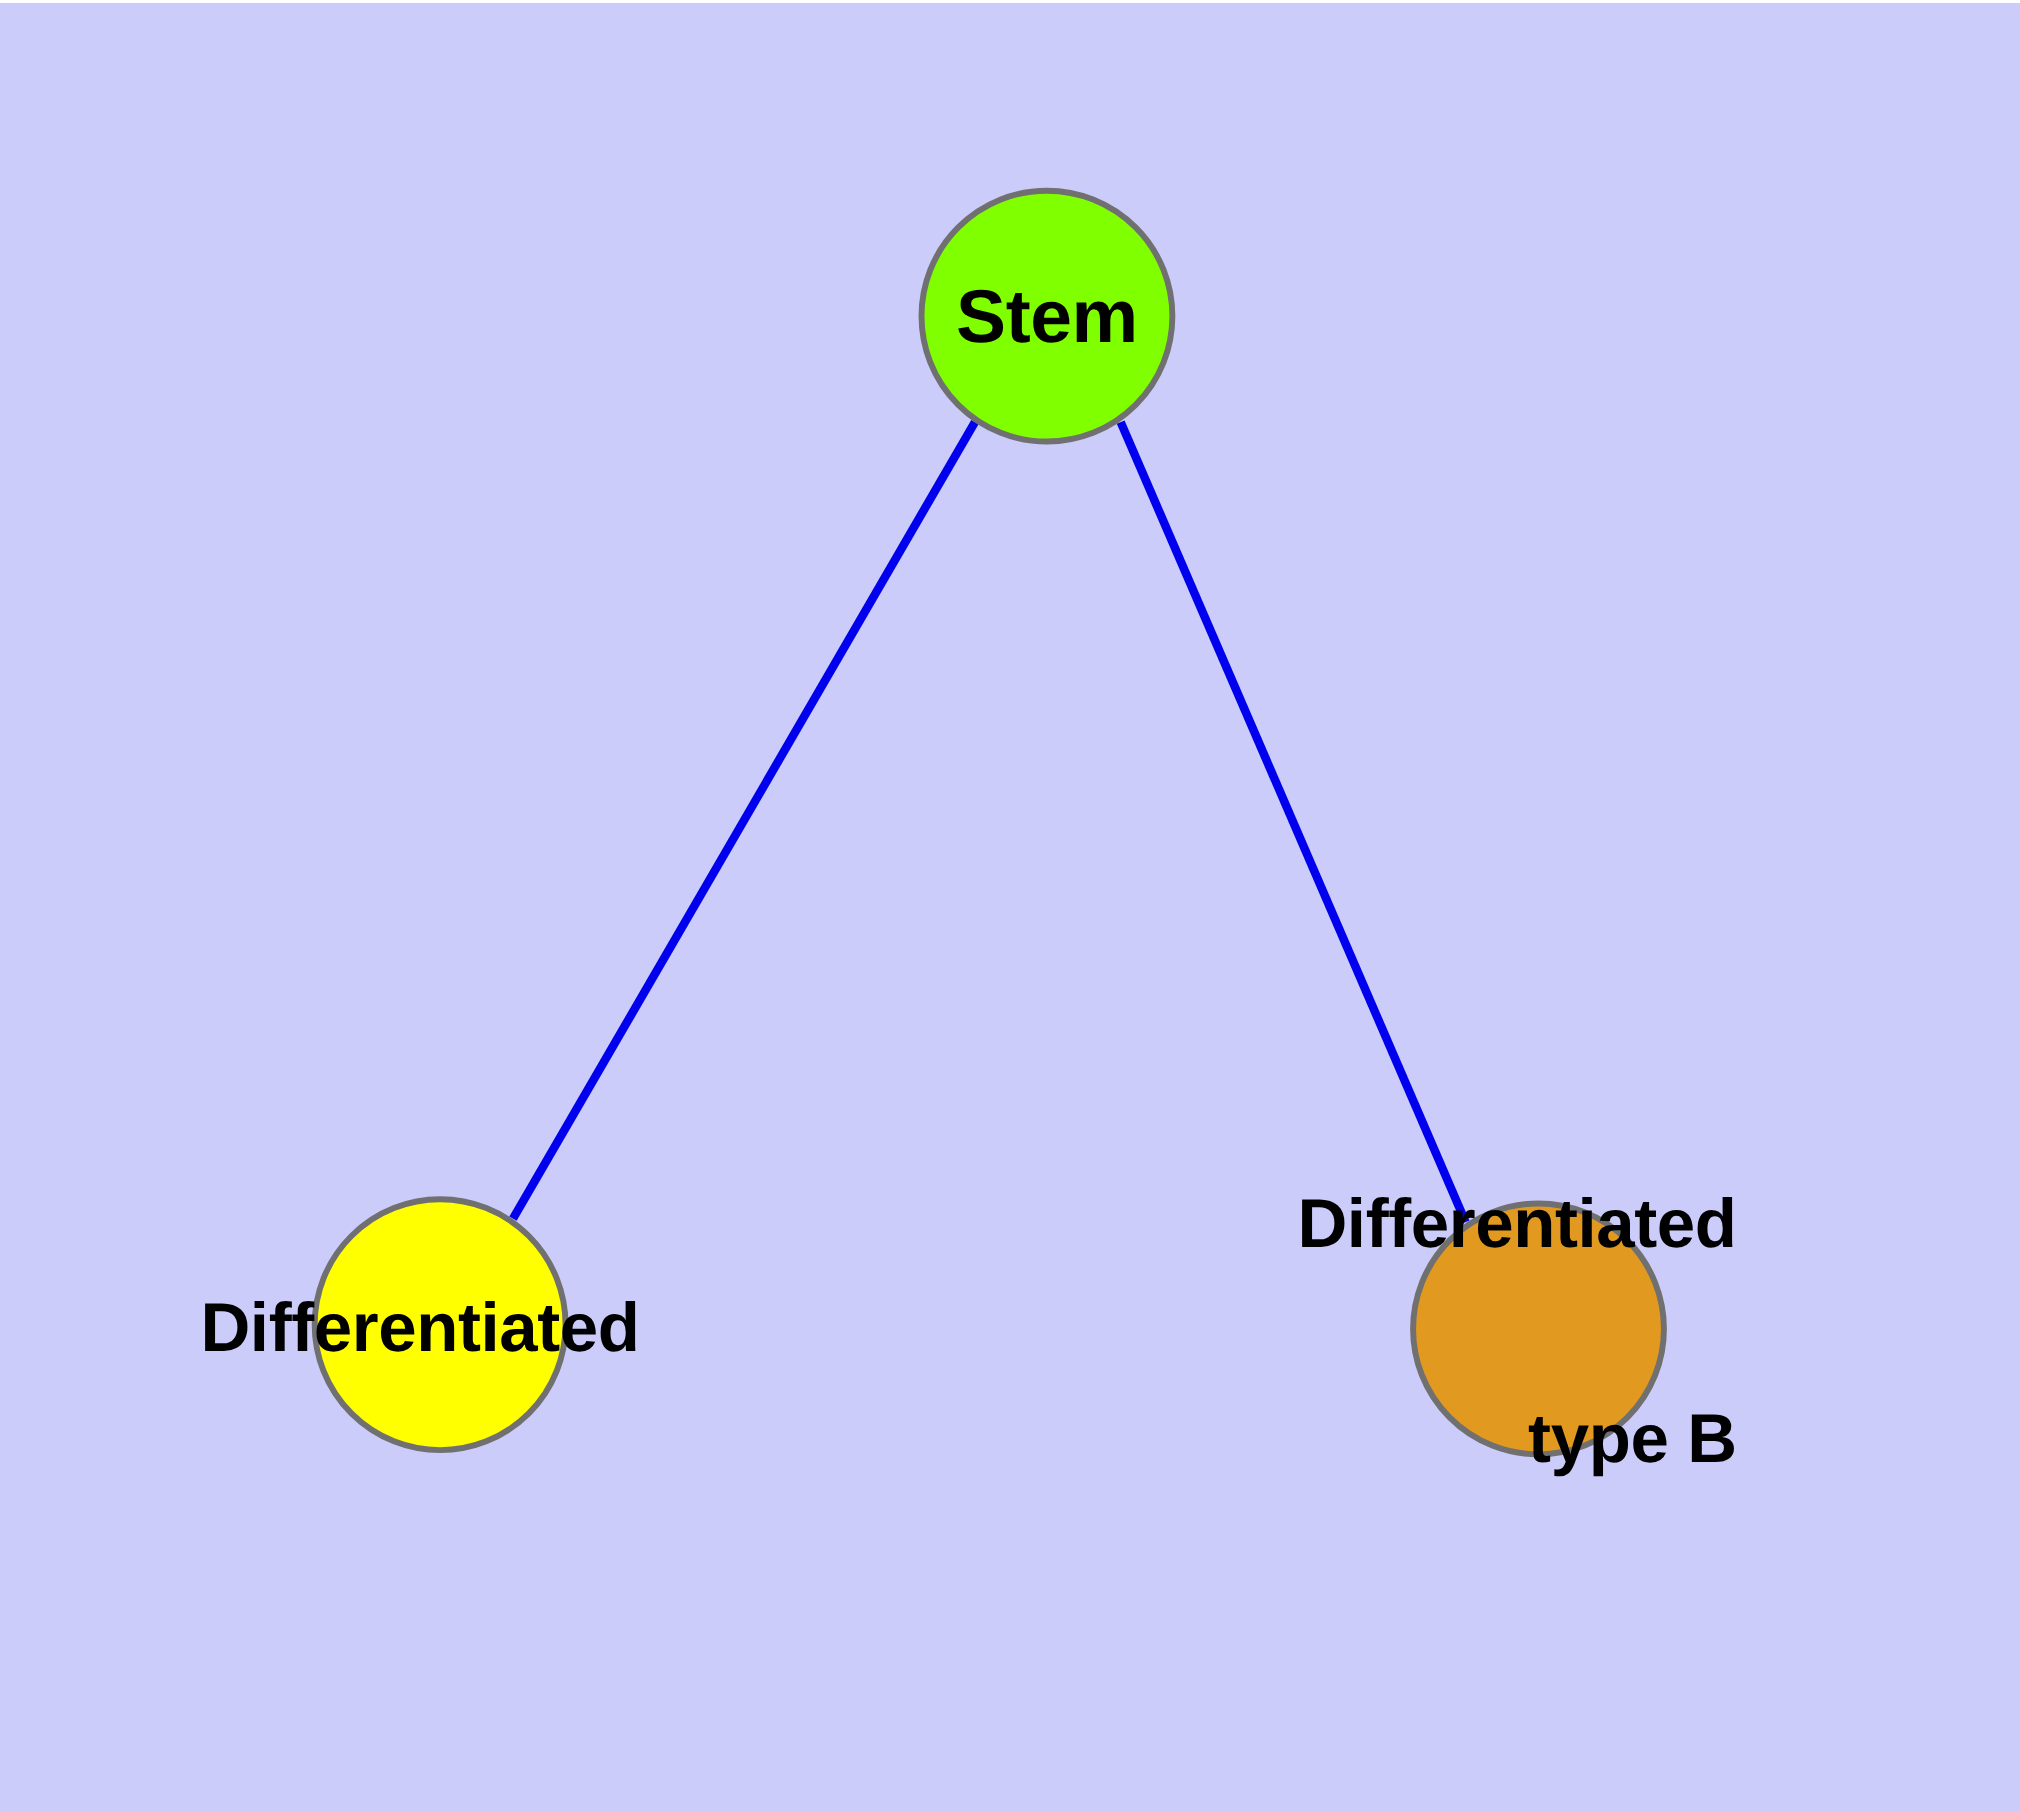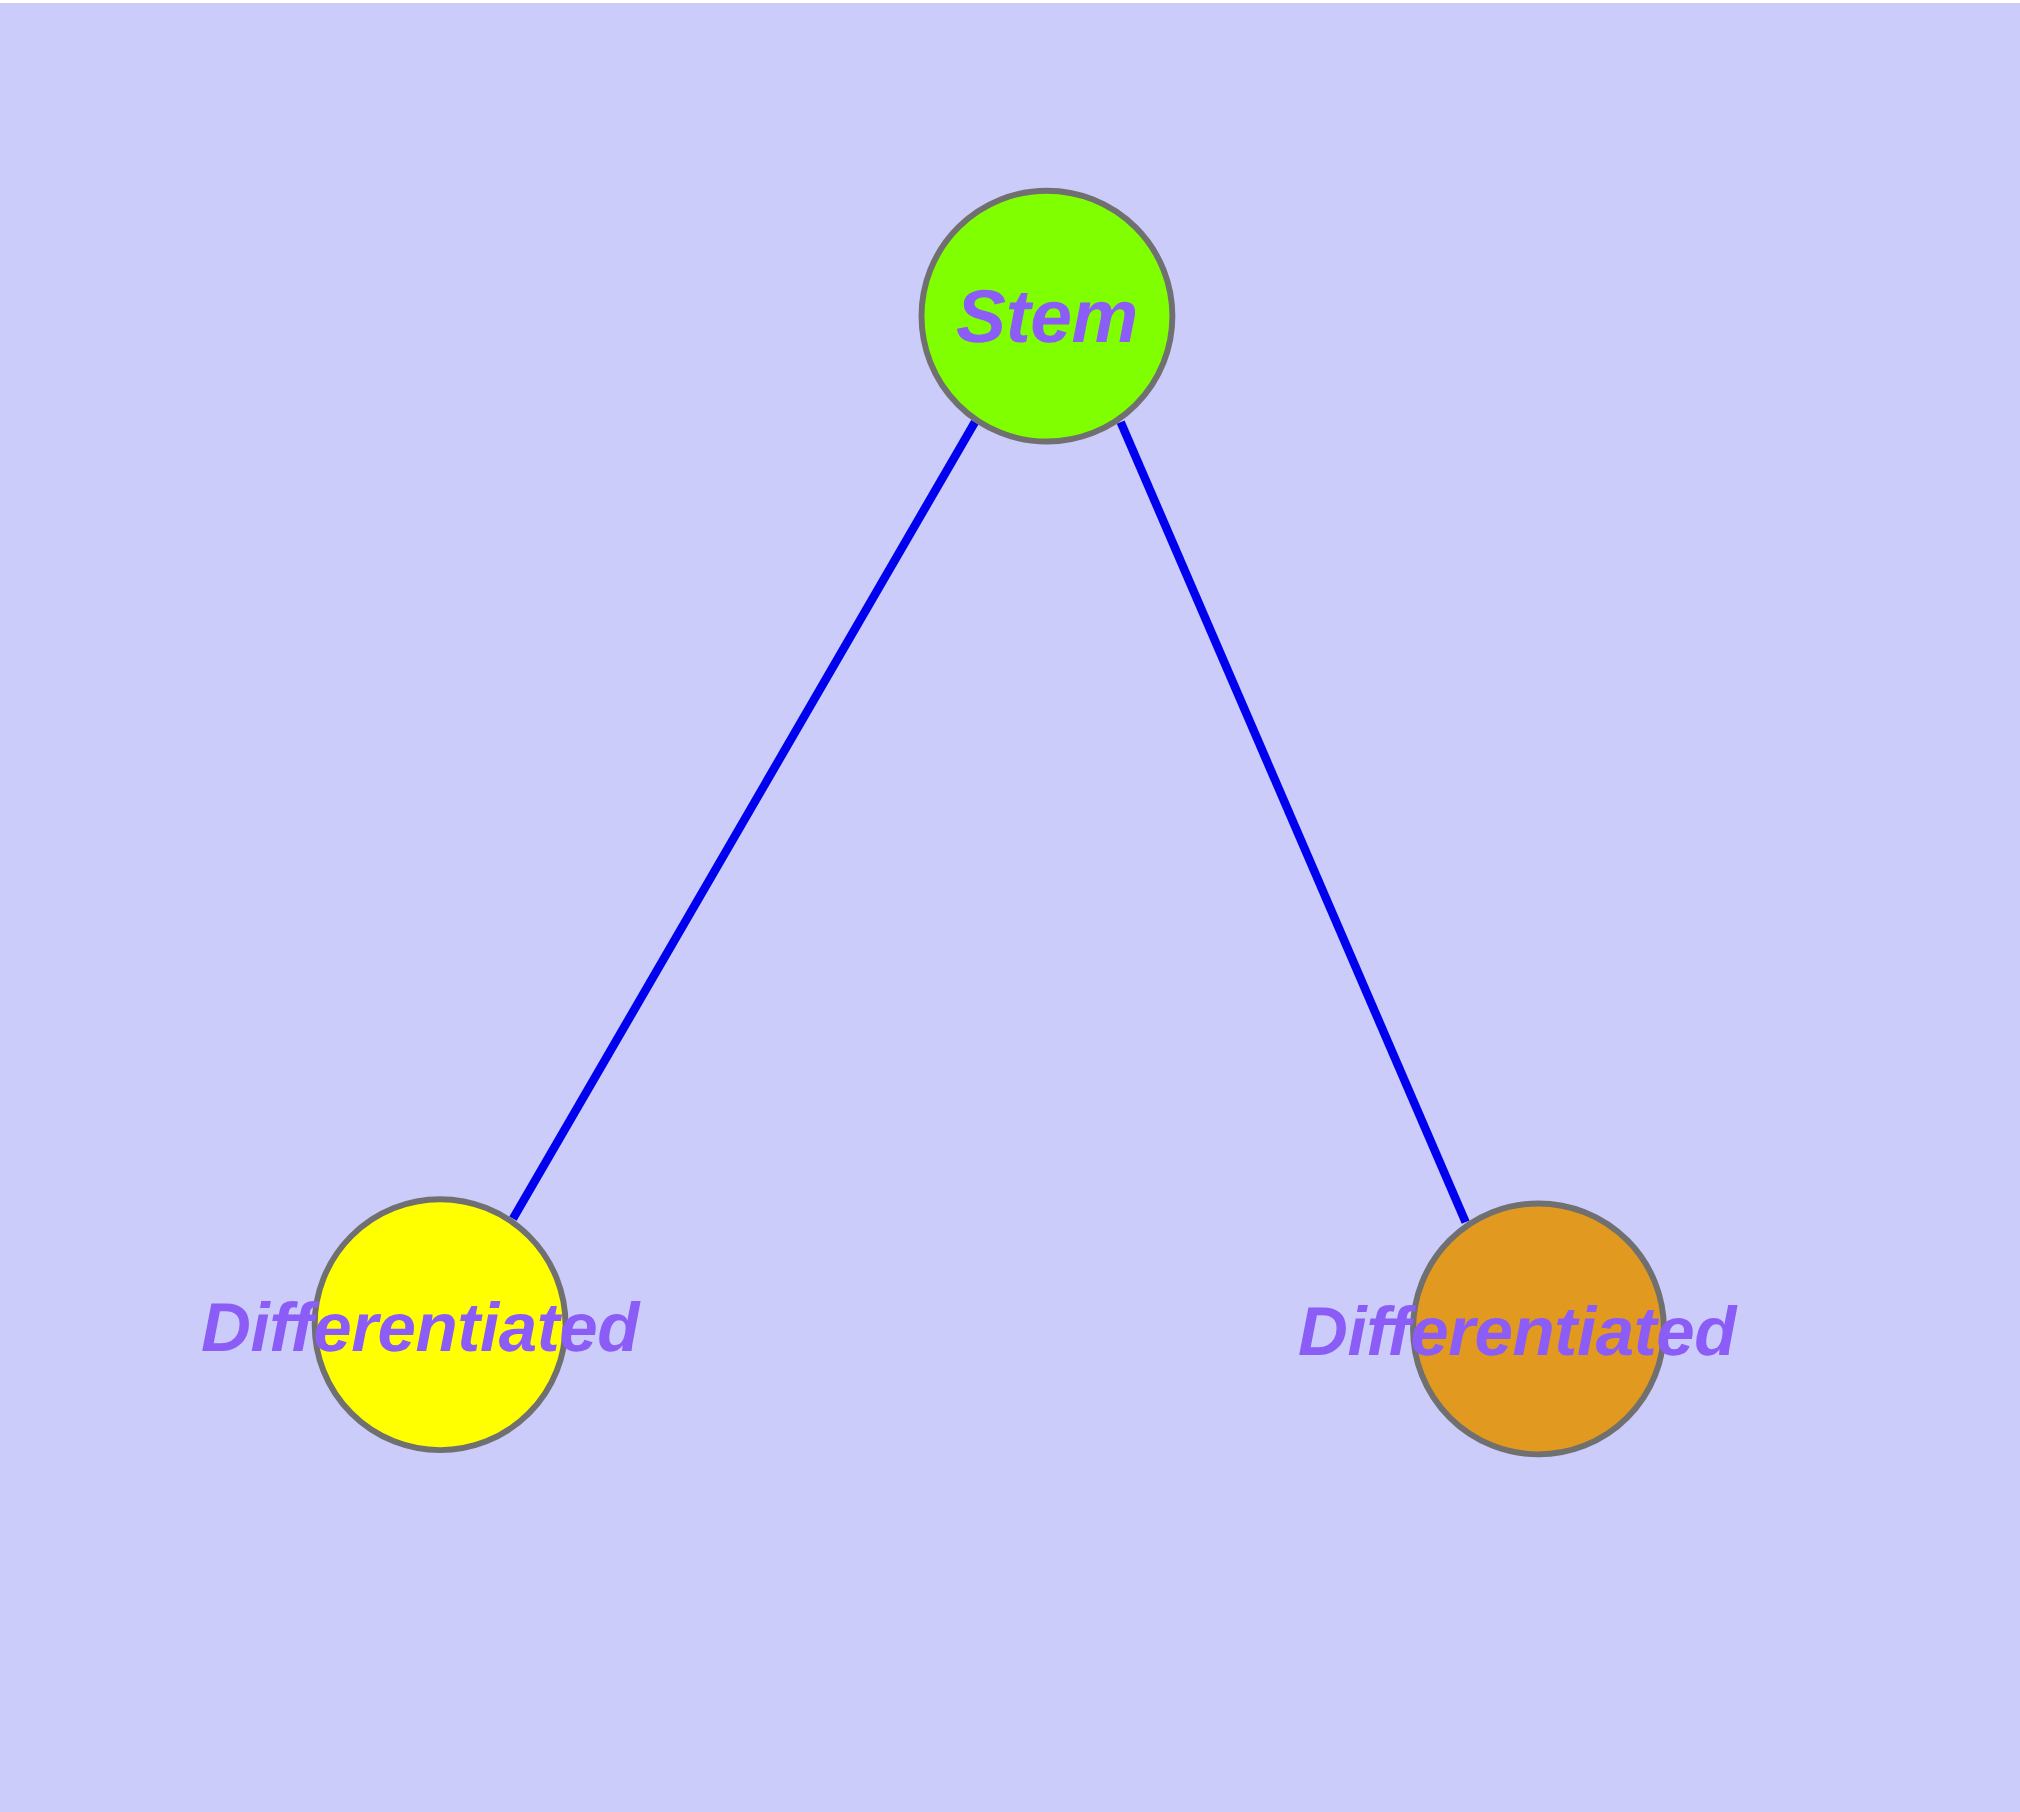--- a/index.html
+++ b/index.html
@@ -36,28 +36,27 @@
     stroke-width: 7;
   }
   .edge-line {
     stroke: #0000ee;
     stroke-width: 10;
     stroke-linecap: butt;
   }
   .node-label {
     position: absolute;
     text-align: right;
-    color: #8b5cf6;
+    color: #000000;
     font-weight: bold;
     line-height: 1.04;
     white-space: pre;
     letter-spacing: -0.4px;
     pointer-events: none;
     text-rendering: geometricPrecision;
-    font-style: italic;
   }
   #label-stem {
     font-size: 75px;
     left: 1047px;
     top: 316px;
     transform: translate(-50%, -50%);
   }
   #label-type-a {
     font-size: 69px;
     left: 420px;
@@ -94,16 +93,17 @@
   </svg>
 
   <div class="node-label" id="label-stem">Stem</div>
 
   <div class="node-label" id="label-type-a">
     <div>Differentiated</div>
   </div>
 
   <div class="node-label" id="label-type-b">
     <div>Differentiated</div>
+    <div>type B</div>
   </div>
 
 </div>
 
 
 </body></html>

